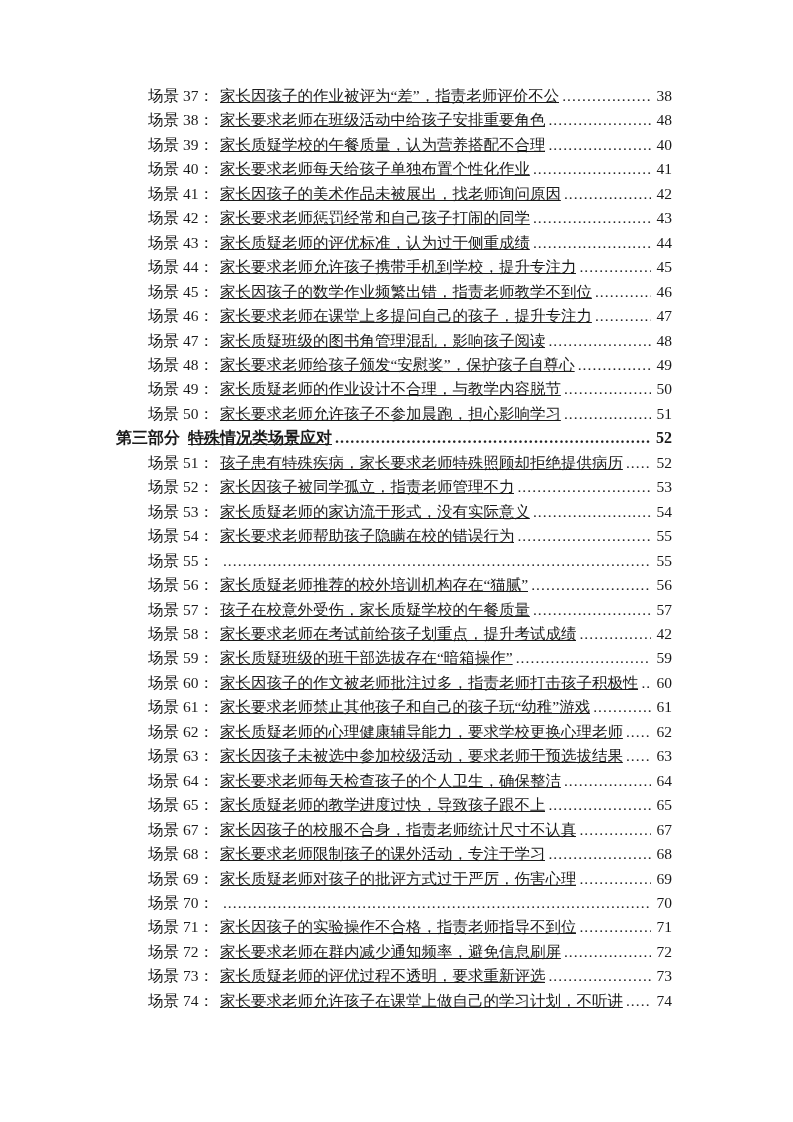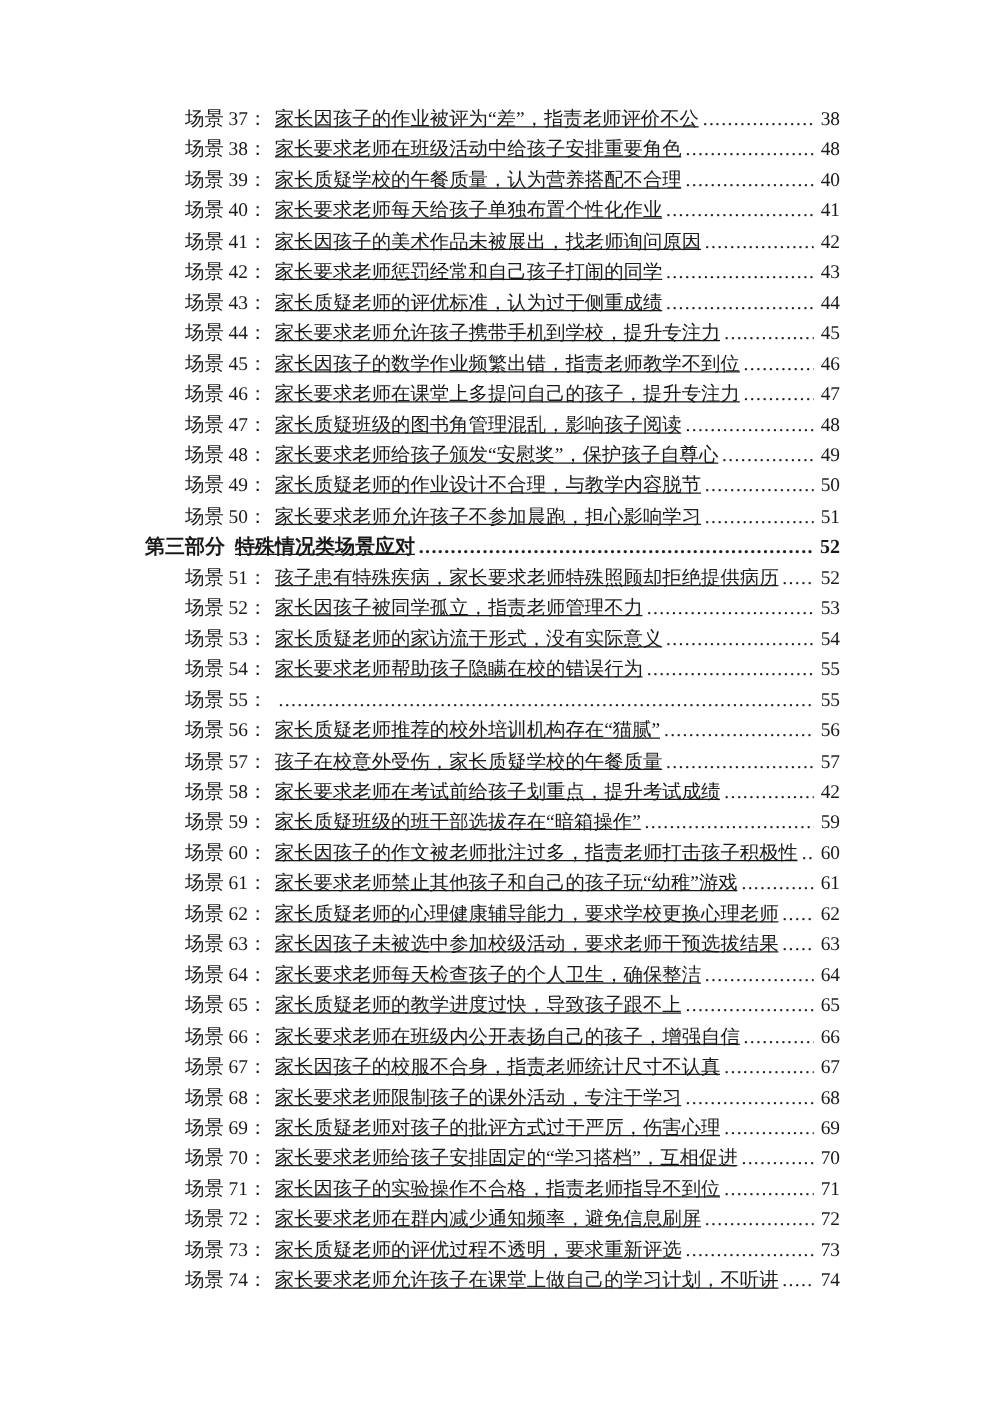--- a/index.html
+++ b/index.html
@@ -254,46 +254,39 @@
     <span class="toc-leader"></span>
     <span class="toc-page">64</span>
   </div>
       <div class="toc-row item">
     <span class="toc-label">场景 65：</span>
     <span class="toc-title">家长质疑老师的教学进度过快，导致孩子跟不上</span>
     <span class="toc-leader"></span>
     <span class="toc-page">65</span>
   </div>
       <div class="toc-row item">
-    <span class="toc-label">场景 66：</span>
-    <span class="toc-title">家长要求老师在班级内公开表扬自己的孩子，增强自信</span>
-    <span class="toc-leader"></span>
-    <span class="toc-page">66</span>
-  </div>
-      <div class="toc-row item">
     <span class="toc-label">场景 67：</span>
     <span class="toc-title">家长因孩子的校服不合身，指责老师统计尺寸不认真</span>
     <span class="toc-leader"></span>
     <span class="toc-page">67</span>
   </div>
       <div class="toc-row item">
     <span class="toc-label">场景 68：</span>
     <span class="toc-title">家长要求老师限制孩子的课外活动，专注于学习</span>
     <span class="toc-leader"></span>
     <span class="toc-page">68</span>
   </div>
       <div class="toc-row item">
     <span class="toc-label">场景 69：</span>
     <span class="toc-title">家长质疑老师对孩子的批评方式过于严厉，伤害心理</span>
     <span class="toc-leader"></span>
     <span class="toc-page">69</span>
   </div>
       <div class="toc-row item">
     <span class="toc-label">场景 70：</span>
-    <span class="toc-title">家长要求老师给孩子安排固定的“学习搭档”，互相促进</span>
     <span class="toc-leader"></span>
     <span class="toc-page">70</span>
   </div>
       <div class="toc-row item">
     <span class="toc-label">场景 71：</span>
     <span class="toc-title">家长因孩子的实验操作不合格，指责老师指导不到位</span>
     <span class="toc-leader"></span>
     <span class="toc-page">71</span>
   </div>
       <div class="toc-row item">

